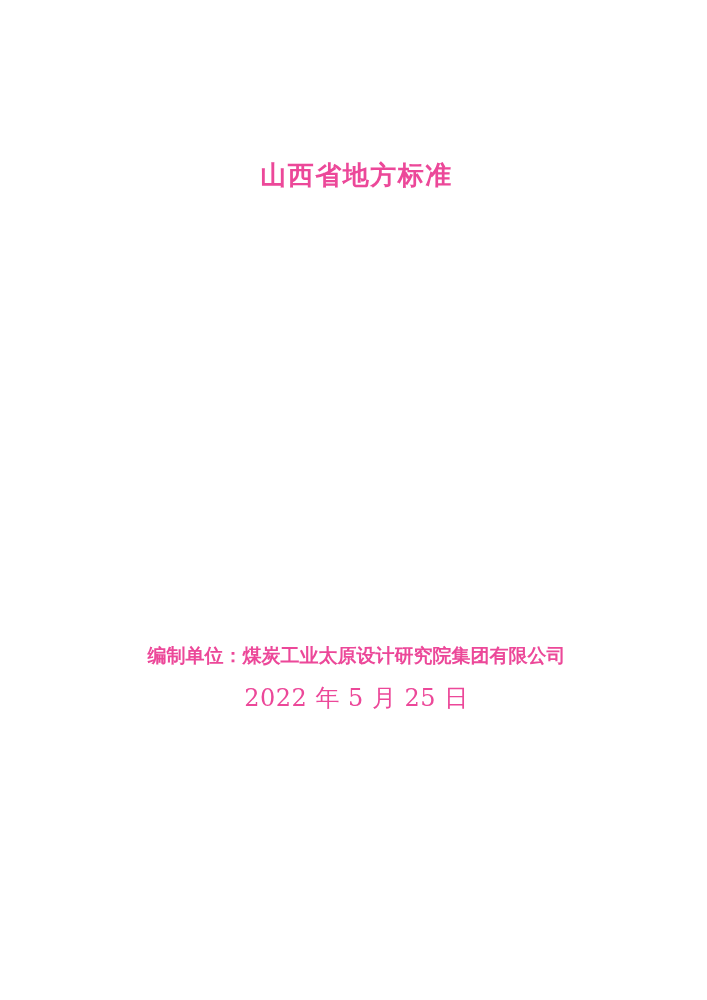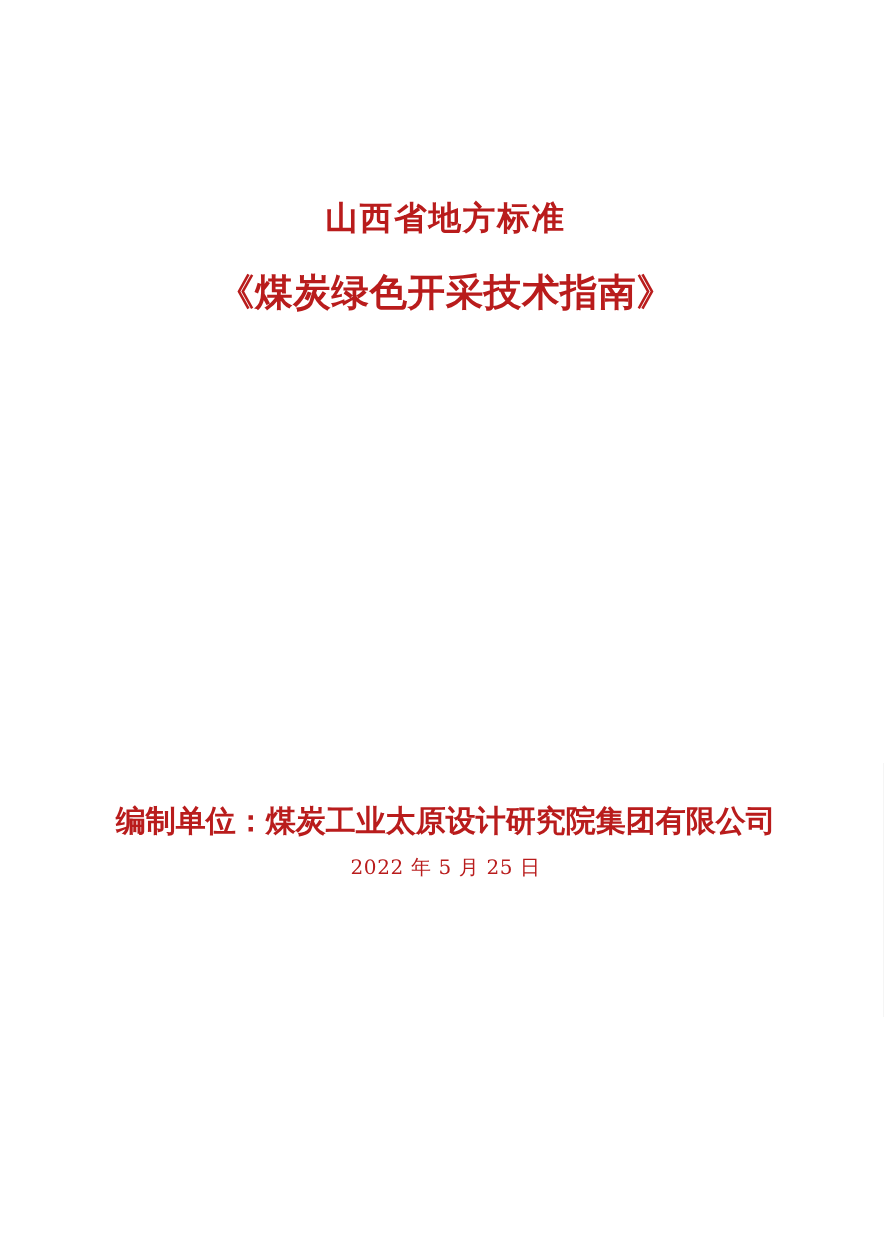--- a/index.html
+++ b/index.html
@@ -6,21 +6,21 @@
     margin: 0;
     padding: 0;
     background: #e8e8e8;
   }
   .page {
     position: relative;
     width: 707px;
     height: 1000px;
     margin: 0 auto;
     background: #ffffff;
-    color: #b91c1c;
+    color: #ec4899;
     overflow: hidden;
     box-sizing: border-box;
   }
   .line {
     position: absolute;
     left: 0;
     width: 707px;
     padding-left: 6px;
     box-sizing: border-box;
     text-align: center;
@@ -44,37 +44,36 @@
   .doc-subtitle {
     top: 266px;
     font-family: "DejaVu Serif", "Liberation Serif", serif;
     font-size: 28px;
     font-weight: bold;
     letter-spacing: 2px;
   }
   .compiler-line {
     top: 646px;
     font-family: Liberation Sans, sans-serif;
-    font-size: 24px;
+    font-size: 19px;
     font-weight: 600;
     letter-spacing: 0px;
   }
   .date-line {
     top: 686px;
     font-family: "DejaVu Serif", "Liberation Serif", serif;
-    font-size: 16px;
+    font-size: 24px;
     font-weight: normal;
     letter-spacing: 0.5px;
   }
 </style>
 </head>
 <body>
 
 <div class="page">
   <div class="line std-category">山西省地方标准</div>
 
-  <div class="line doc-title">《煤炭绿色开采技术指南》</div>
 
 
   <div class="line compiler-line">编制单位：煤炭工业太原设计研究院集团有限公司</div>
 
   <div class="line date-line">2022 年 5 月 25 日</div>
 </div>
 
 </body></html>

